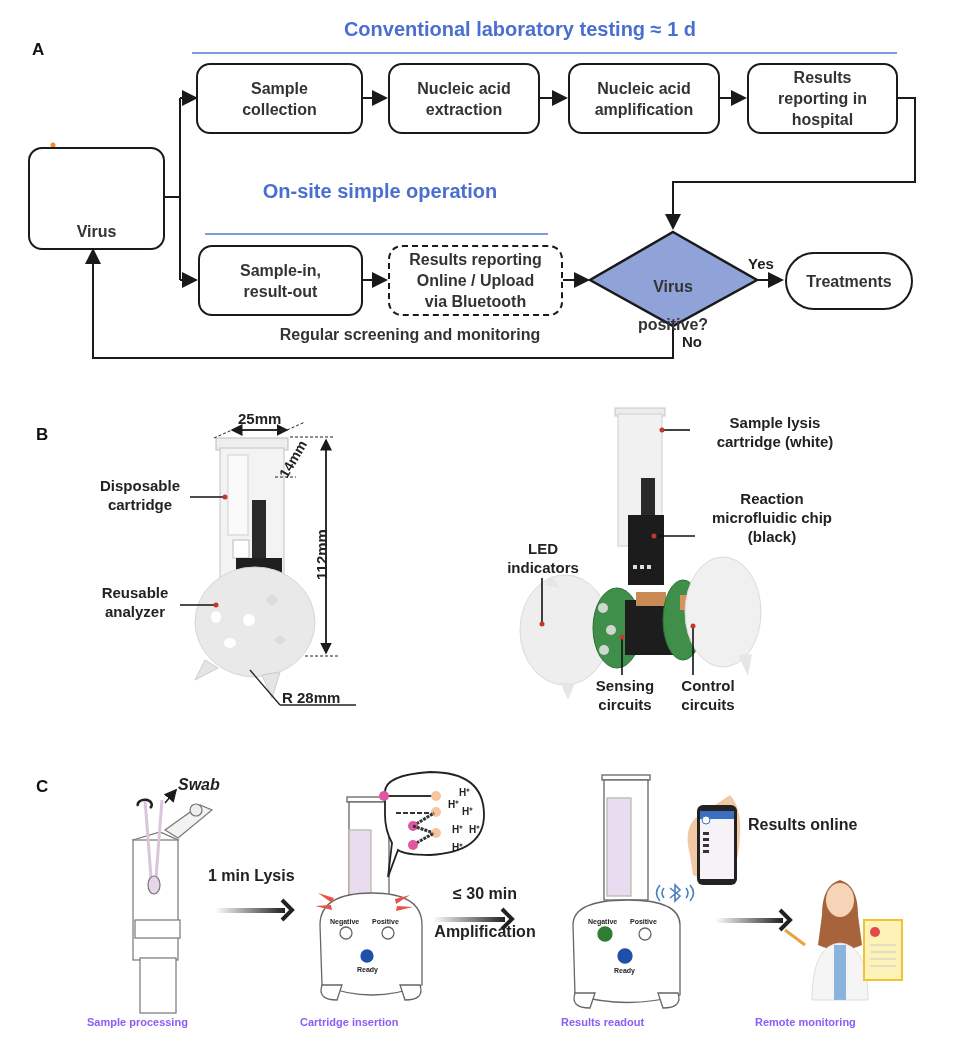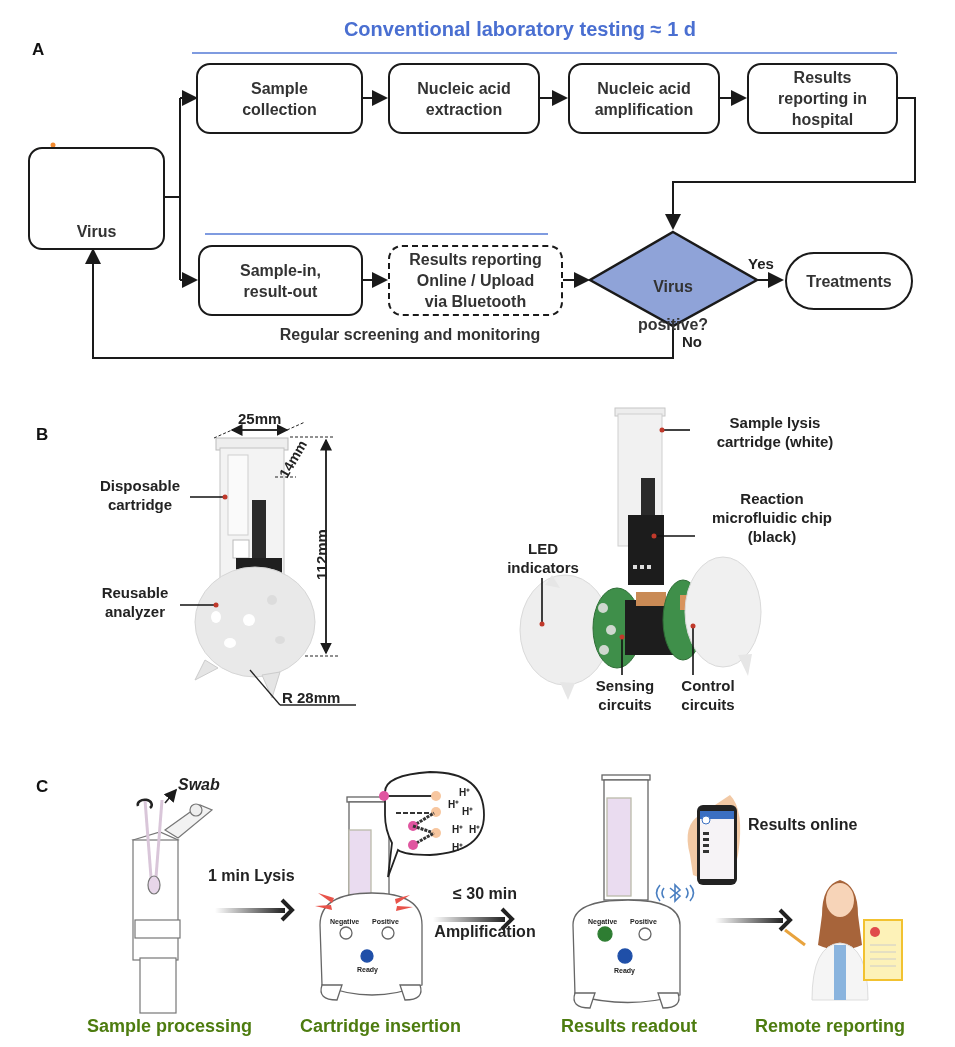--- a/index.html
+++ b/index.html
@@ -3,31 +3,32 @@
 <meta charset="utf-8">
 <style>
   html,body{margin:0;padding:0;background:#ffffff;}
   body{width:955px;height:1047px;position:relative;overflow:hidden;font-family:"Liberation Sans",sans-serif;color:#222;}
   .panel-label{position:absolute;font-weight:bold;font-size:17px;color:#111;}
   .box{position:absolute;border:2.5px solid #1a1a1a;border-radius:14px;background:#fff;box-sizing:border-box;display:flex;align-items:center;justify-content:center;text-align:center;font-weight:bold;font-size:16px;line-height:21px;color:#333;}
   .box.dashed{border-style:dashed;}
   .box span{white-space:pre-line;}
   .blue-title{position:absolute;font-weight:bold;font-size:20px;color:#4a6fd1;text-align:center;line-height:22px;}
   .lbl{position:absolute;font-weight:bold;font-size:15px;color:#222;text-align:center;line-height:19px;white-space:pre-line;}
-  .caption{position:absolute;font-weight:bold;font-size:18px;color:#4d7c0f;white-space:nowrap;}
+  .caption{position:absolute;font-weight:bold;font-size:11px;color:#8b5cf6;white-space:nowrap;}
   svg{position:absolute;left:0;top:0;overflow:visible;}
 </style>
 </head>
 <body>
 
 <div class="panel-label" style="left:32px;top:40px;">A</div>
 
 <div class="blue-title" style="left:320px;top:18px;width:400px;">Conventional laboratory testing ≈ 1 d</div>
 
 <div class="blue-title" style="left:250px;top:180px;width:260px;">
+  <div>On-site simple operation</div>
 </div>
 
 <svg width="955" height="1047">
   <defs>
     <marker id="ah" markerWidth="8" markerHeight="8" refX="7" refY="4" orient="auto">
       <path d="M0,0 L8,4 L0,8 z" fill="#1a1a1a"></path>
     </marker>
   </defs>
 
   <line x1="192" y1="53" x2="897" y2="53" stroke="#7f9be0" stroke-width="2"></line>
@@ -405,13 +406,13 @@
 <div class="lbl" style="left:357px;top:965px;font-size:7px;line-height:9px;">Ready</div>
 <div class="lbl" style="left:588px;top:917px;font-size:7px;line-height:9px;">Negative</div>
 <div class="lbl" style="left:630px;top:917px;font-size:7px;line-height:9px;">Positive</div>
 <div class="lbl" style="left:614px;top:966px;font-size:7px;line-height:9px;">Ready</div>
 
 <div class="lbl" style="left:748px;top:815px;font-size:16px;white-space:nowrap;">Results online</div>
 
 <div class="caption" style="left:87px;top:1016px;">Sample processing</div>
 <div class="caption" style="left:300px;top:1016px;">Cartridge insertion</div>
 <div class="caption" style="left:561px;top:1016px;">Results readout</div>
-<div class="caption" style="left:755px;top:1016px;">Remote reporting</div>
+<div class="caption" style="left:755px;top:1016px;">Remote monitoring</div>
 
 </body></html>

